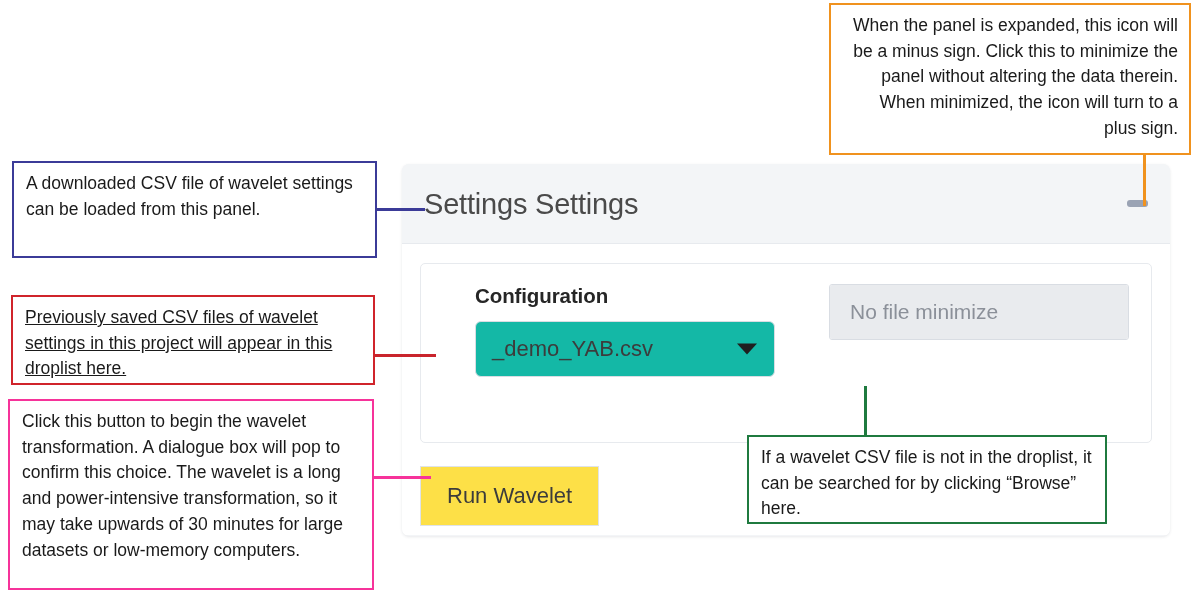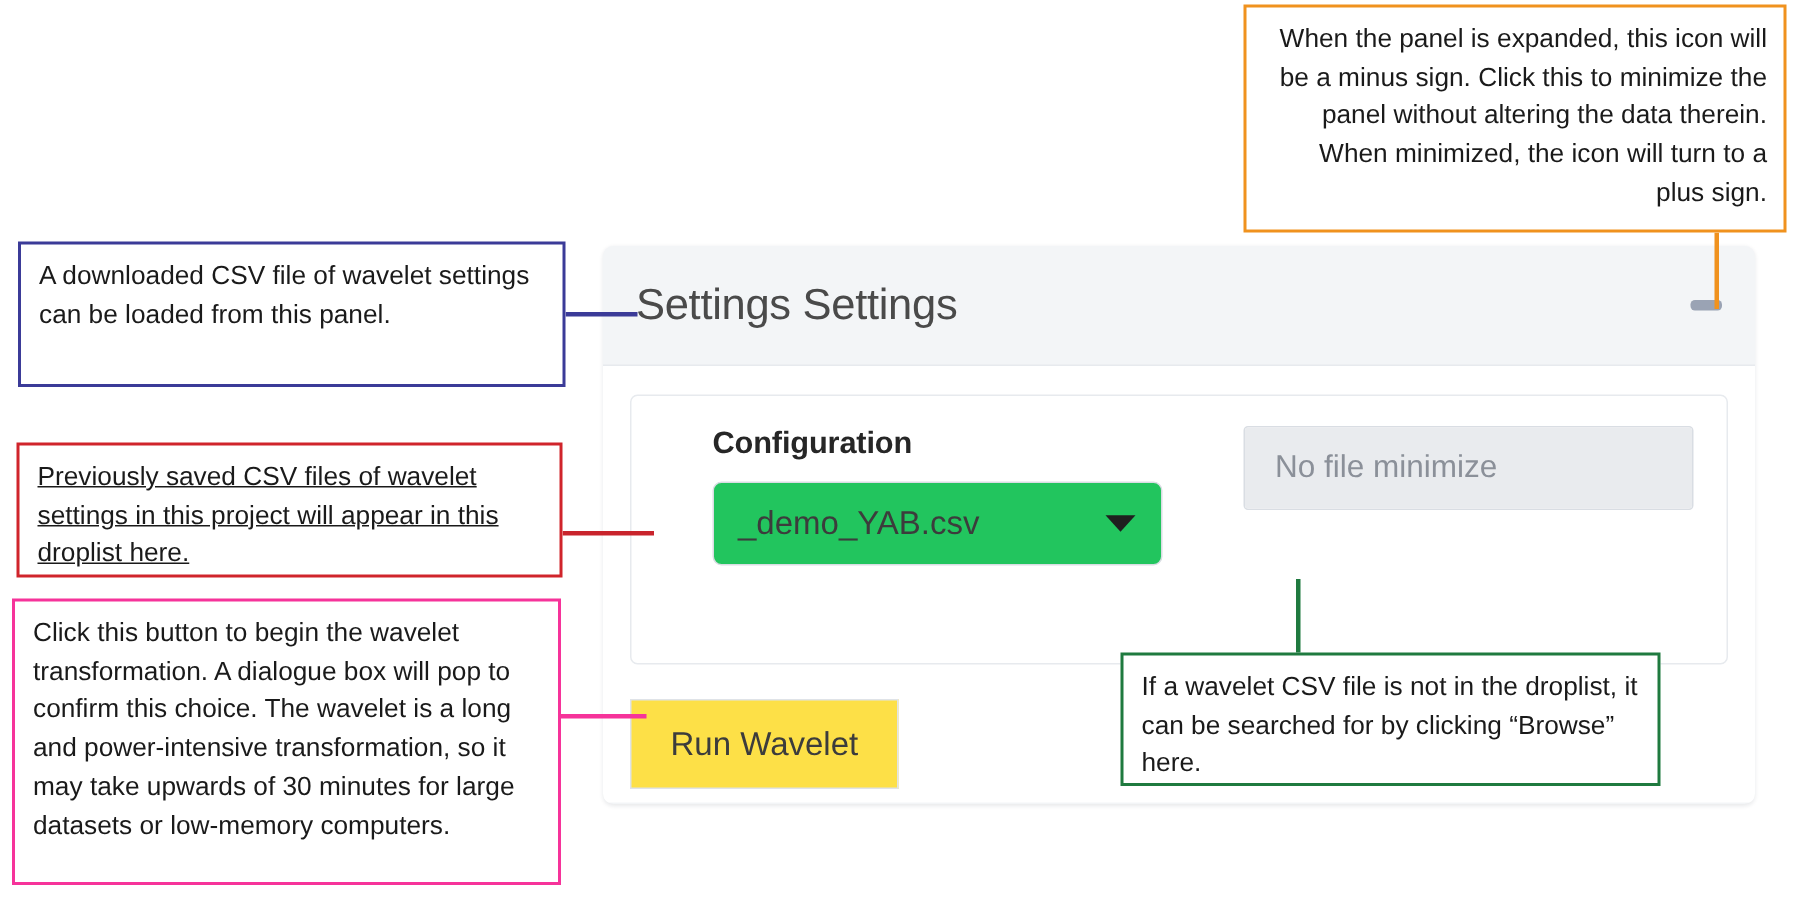--- a/index.html
+++ b/index.html
@@ -134,21 +134,21 @@
     margin-bottom: 13px;
     letter-spacing: -0.1px;
   }
 
   
   #configuration-select {
     position: relative;
     height: 56px;
     border: 1px solid #d9dde3;
     border-radius: 6px;
-    background: #22c55e;
+    background: #14b8a6;
     display: flex;
     align-items: center;
     padding: 0 16px;
     box-sizing: border-box;
     cursor: pointer;
   }
   #configuration-select-value {
     font-size: 22px;
     color: #3c3c3c;
   }

